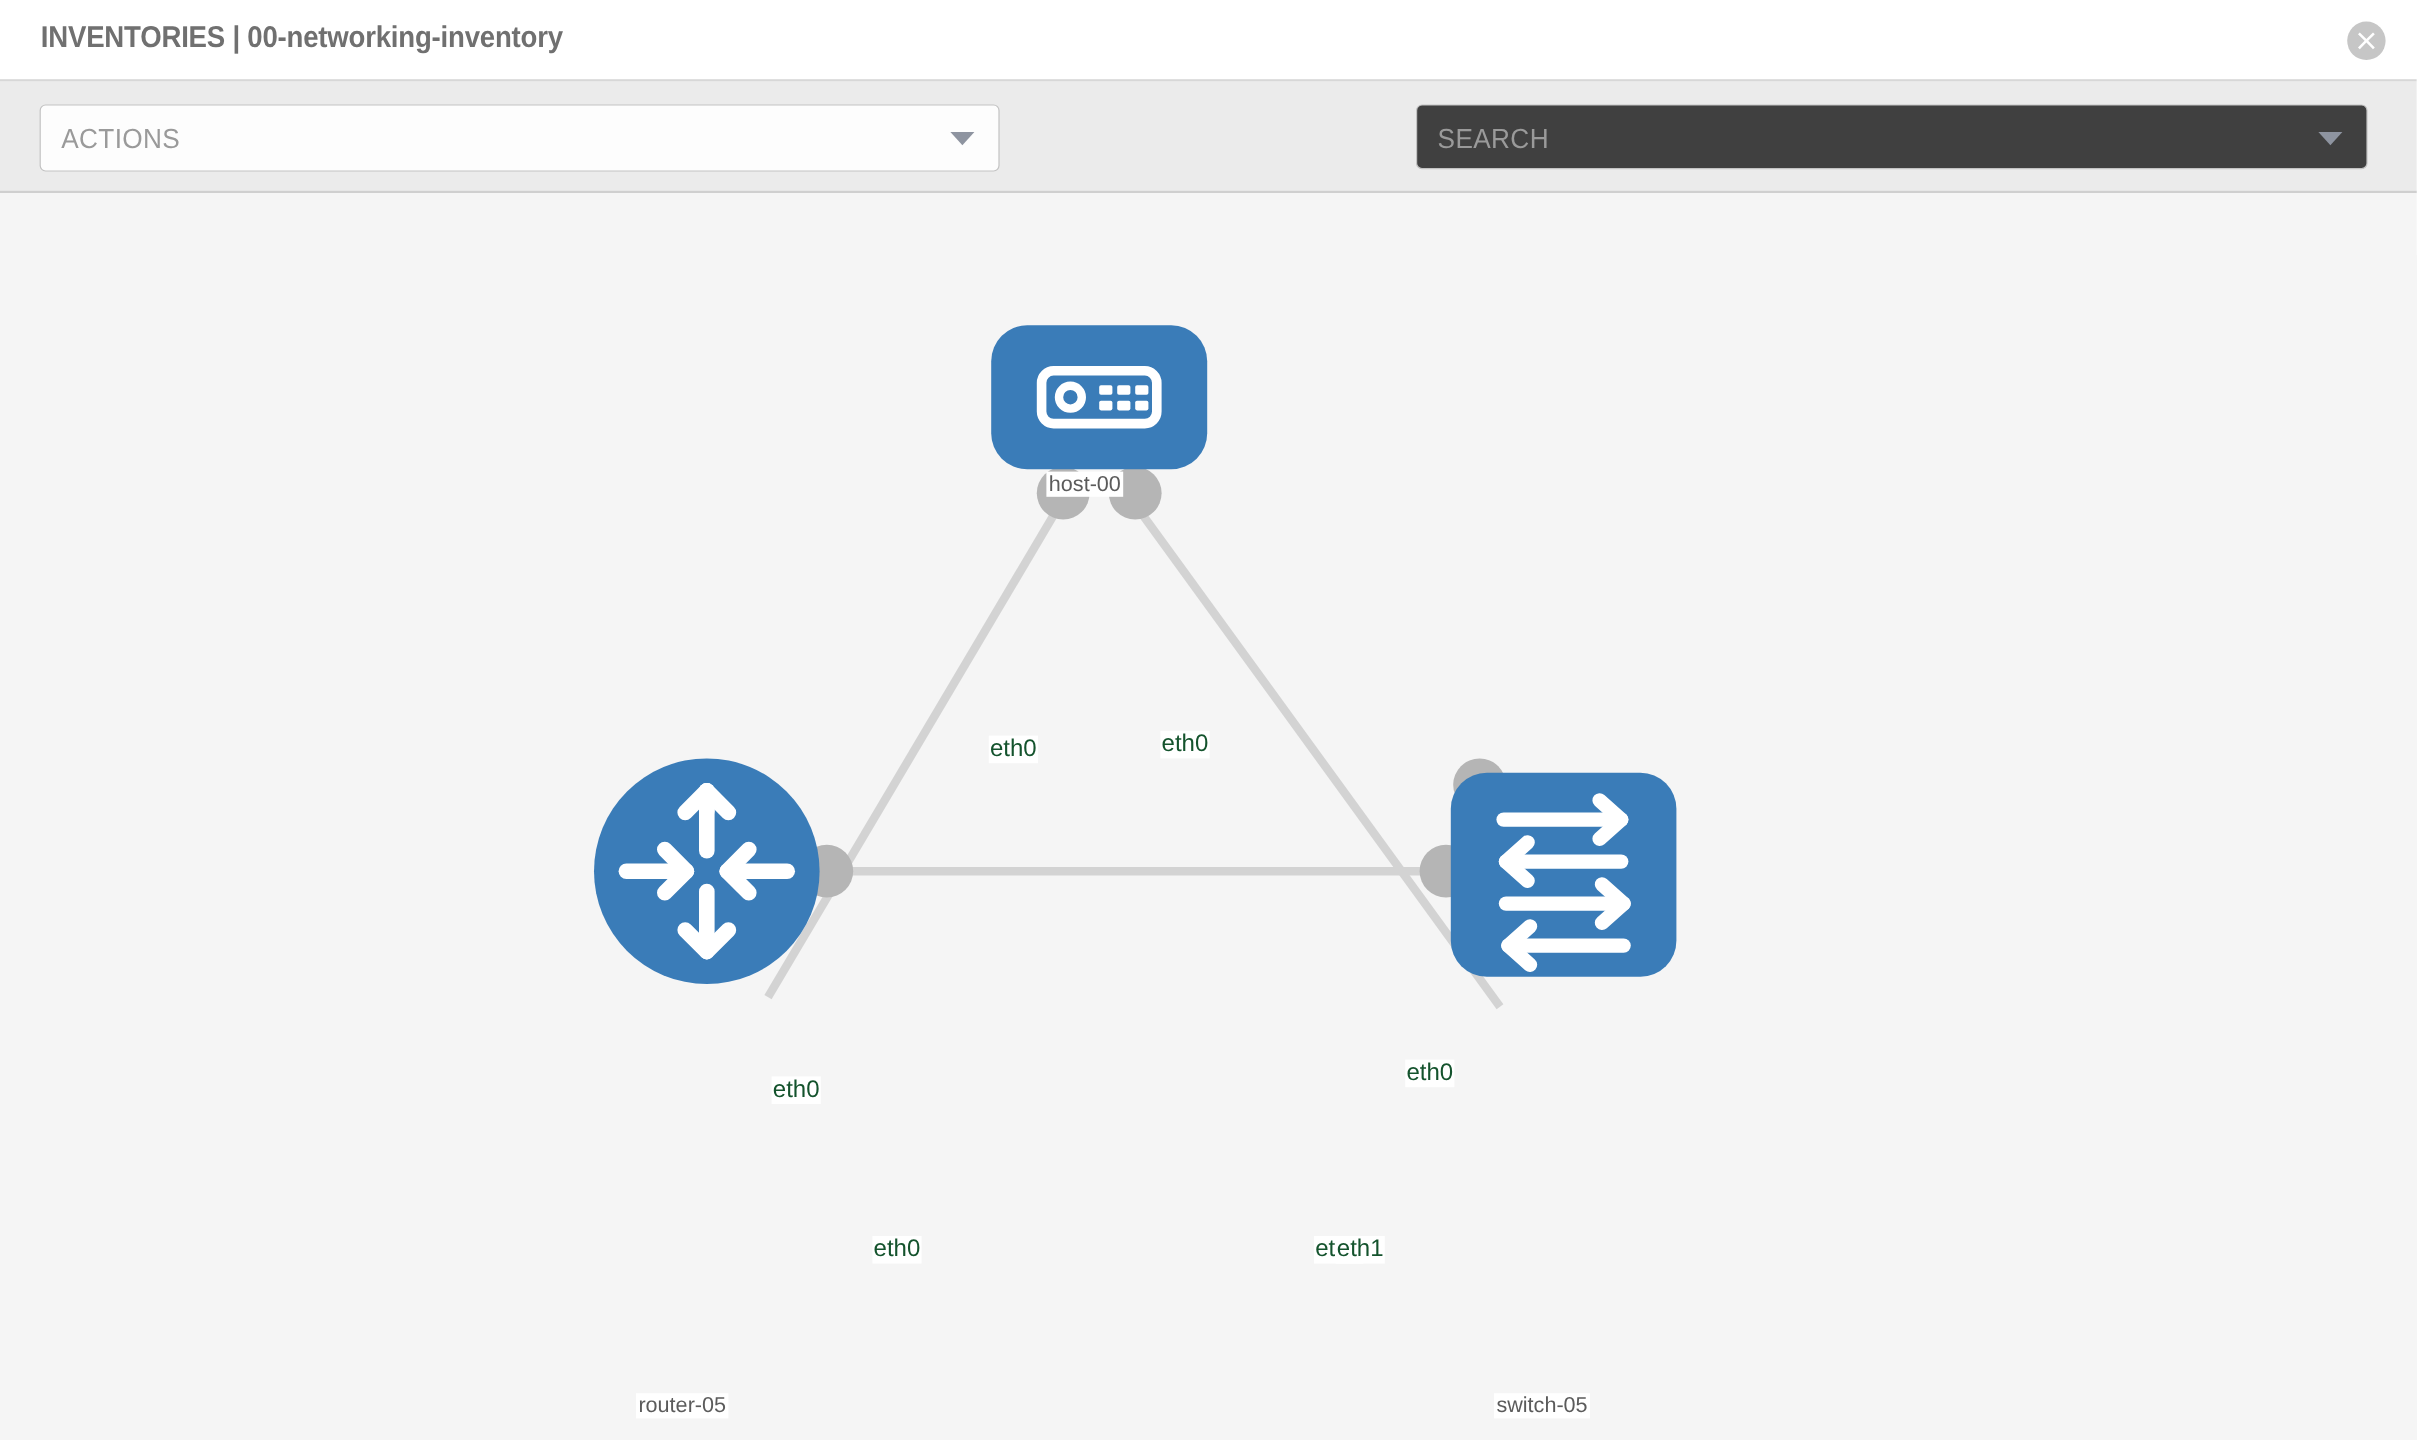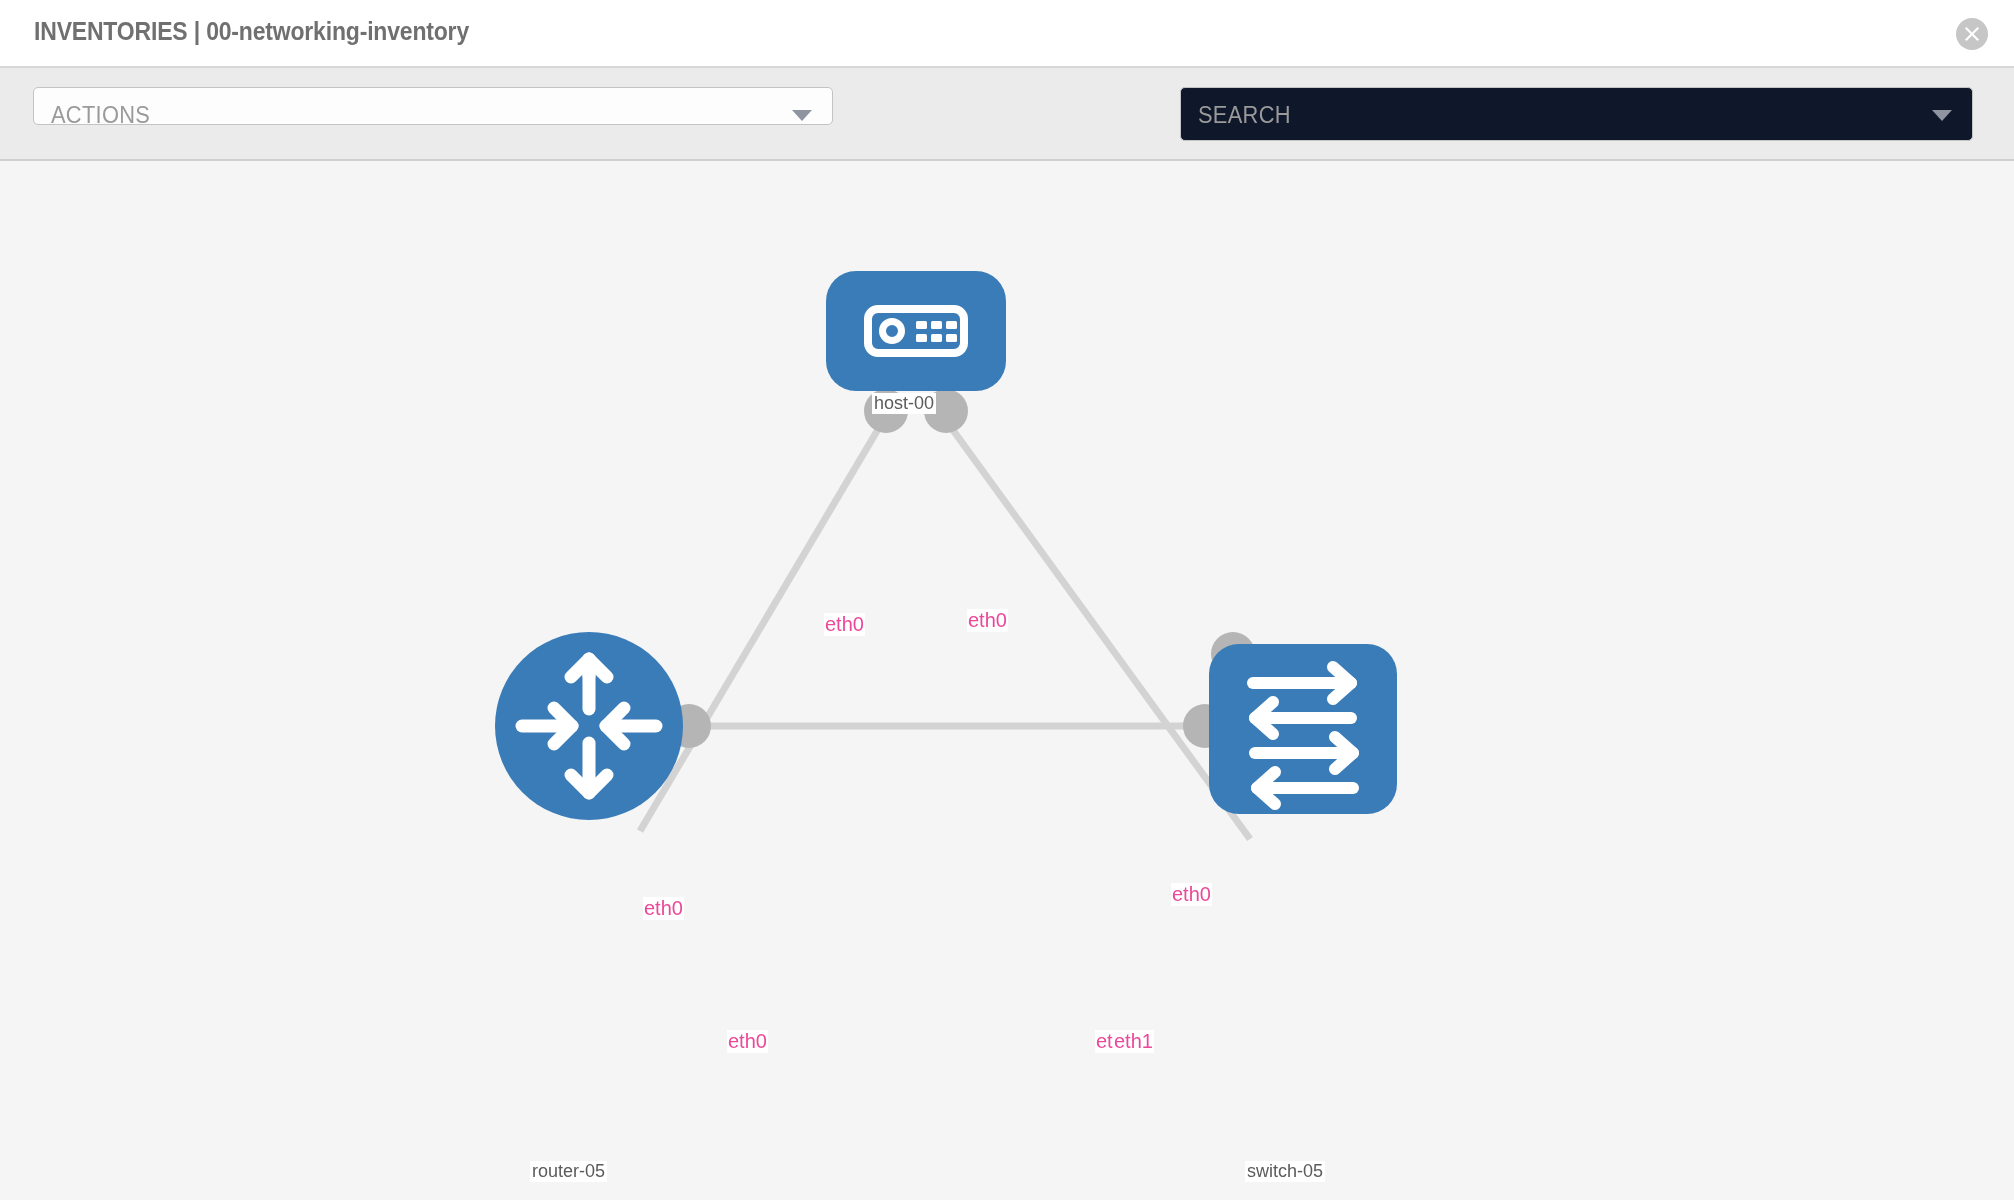--- a/index.html
+++ b/index.html
@@ -63,21 +63,21 @@
     height: 93px;
     background: #ebebeb;
     border-bottom: 2px solid #cfcfcf;
     box-sizing: border-box;
   }
   .actions-select {
     position: absolute;
     left: 33px;
     top: 19px;
     width: 800px;
-    height: 38px;
+    height: 56px;
     background: #fdfdfd;
     border: 1px solid #c3c3c3;
     border-radius: 5px;
     box-sizing: border-box;
   }
   .actions-label {
     position: absolute;
     left: 17px;
     top: 14px;
     font-size: 23px;
@@ -105,21 +105,21 @@
   }
   #wrench-icon { left: 1040px; }
   #key-icon    { left: 1110px; }
 
   .search-select {
     position: absolute;
     left: 1180px;
     top: 19px;
     width: 793px;
     height: 54px;
-    background: #0f172a;
+    background: #404040;
     border: 1px solid #c3c3c3;
     border-radius: 5px;
     box-sizing: border-box;
   }
   .search-label {
     position: absolute;
     left: 17px;
     top: 14px;
     font-size: 23px;
     color: #9a9a9a;
@@ -150,21 +150,21 @@
     font-size: 18px;
     color: #5b5b5b;
     background: #ffffff;
     white-space: nowrap;
     padding: 0 2px;
     line-height: 1.15;
   }
   .iface-label {
     position: absolute;
     font-size: 20px;
-    color: #ec4899;
+    color: #14532d;
     background: #ffffff;
     white-space: nowrap;
     padding: 0 1px;
     line-height: 1.15;
   }
 </style>
 </head>
 <body>
 
 <div id="app">

